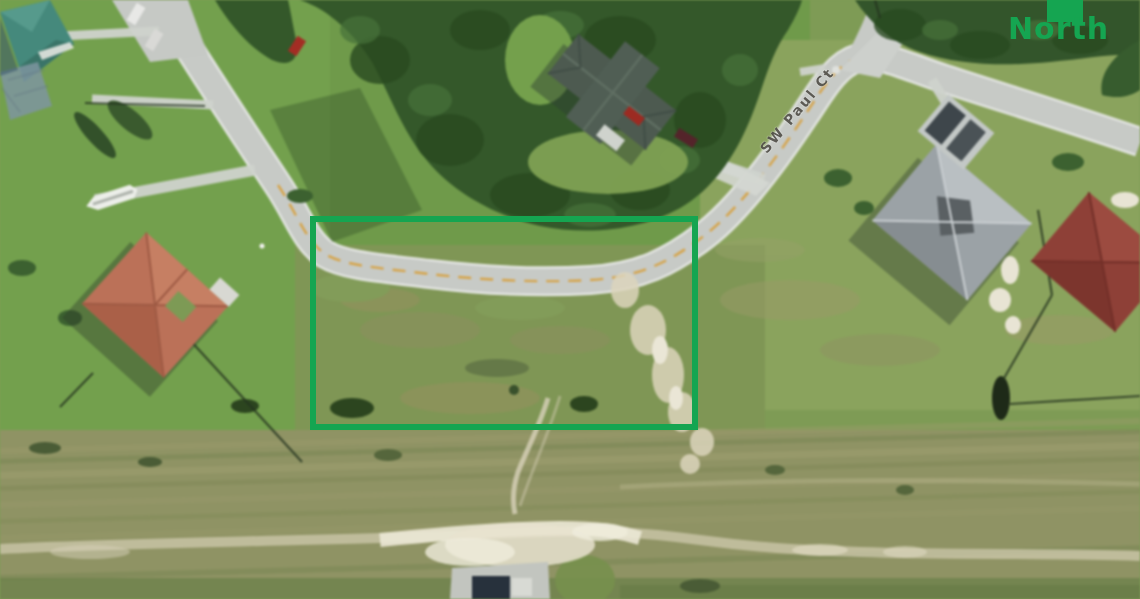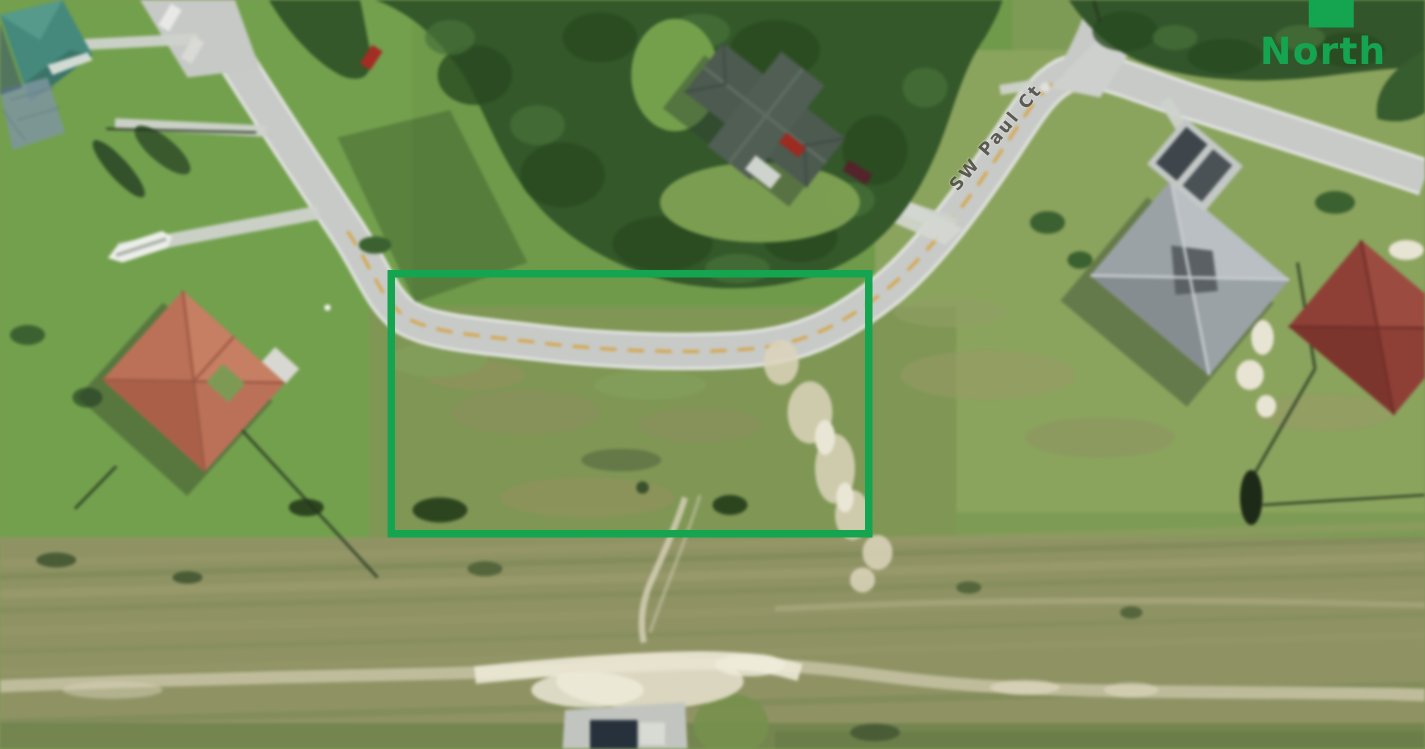--- a/index.html
+++ b/index.html
@@ -15,21 +15,21 @@
     transform:rotate(-50deg);transform-origin:0 50%;
     font-size:14px;font-weight:bold;letter-spacing:2px;
     color:#504e47;opacity:.9;
     text-shadow:0 0 2px rgba(255,255,255,.6),0 0 1px rgba(255,255,255,.5);
     white-space:nowrap;
   }
   .overlay{position:absolute;left:0;top:0;}
   #north-box{position:absolute;right:0;top:0;width:150px;height:70px;}
   #north-square{position:absolute;left:57px;top:0;width:36px;height:22px;background:#15a551;}
   #north-text{
-    position:absolute;left:18px;top:24px;
+    position:absolute;left:18px;top:11px;
     font-size:30px;font-weight:bold;color:#15a551;letter-spacing:1px;
   }
 </style>
 </head>
 <body>
 
 <div id="stage">
 
   <svg class="scene" width="1140" height="599" viewBox="0 0 1140 599">
 

